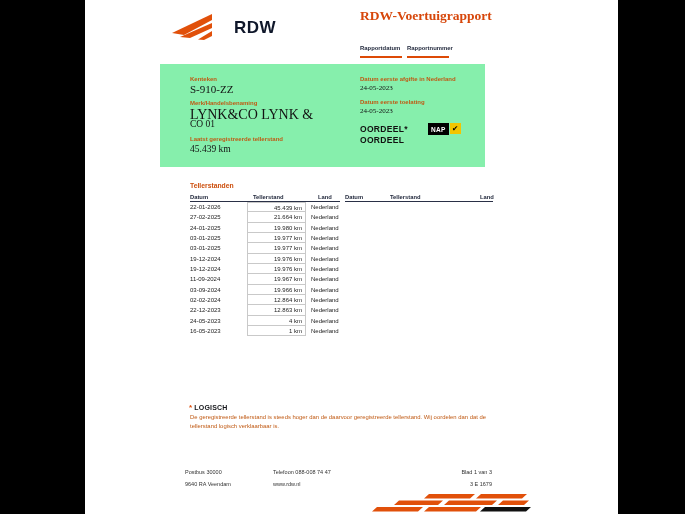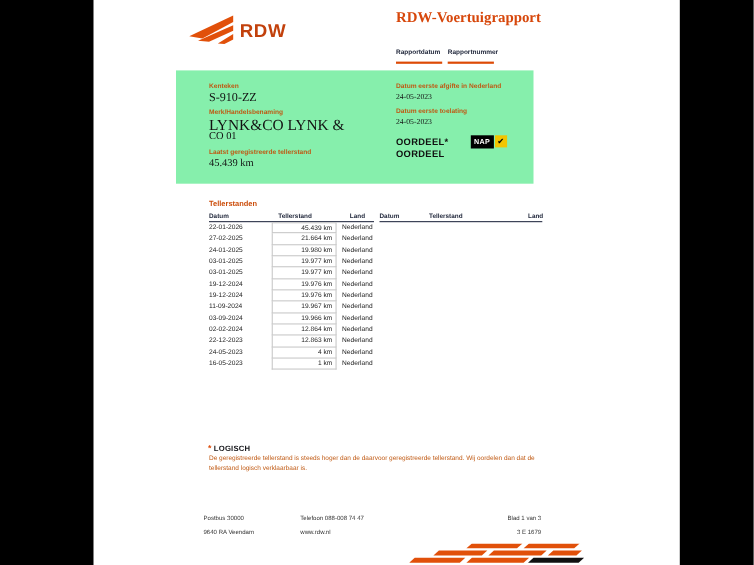--- a/index.html
+++ b/index.html
@@ -10,21 +10,21 @@
     position:relative;
     overflow:hidden;
     -webkit-font-smoothing:antialiased;
   }
   #stage { position:absolute; left:0; top:0; width:685px; height:514px; background:#000; }
   #page  { position:absolute; left:85px; top:0; width:533px; height:514px; background:#fff; }
   .abs { position:absolute; }
 
   
   .logo-wrap { left:87px; top:12px; display:flex; align-items:center; }
-  .brand-text { font-size:17px; font-weight:700; color:#c2410c; letter-spacing:.5px; margin-left:4px; }
+  .brand-text { font-size:17px; font-weight:700; color:#0f172a; letter-spacing:.5px; margin-left:20px; }
   .doc-title { left:275px; top:8px; font-family:"Liberation Serif", serif; font-weight:700; font-size:13.5px; color:#d7470b; }
   .meta-col { top:36px; width:60px; }
   .meta-label { font-size:5.9px; font-weight:700; color:#1d2438; white-space:nowrap; }
   .meta-underline { display:block; width:42px; height:1.6px; background:#dd4a06; margin:2px 0 2.5px; }
   .meta-value { font-size:6px; color:#1a1a1a; white-space:nowrap; }
 
   
   .summary-box { left:75px; top:64px; width:325px; height:103px; background:#86efac; }
   .lbl { position:absolute; font-size:6px; font-weight:700; color:#bf5a14; white-space:nowrap; }
   .val-serif { position:absolute; font-family:"Liberation Serif", serif; color:#121212; white-space:nowrap; }

